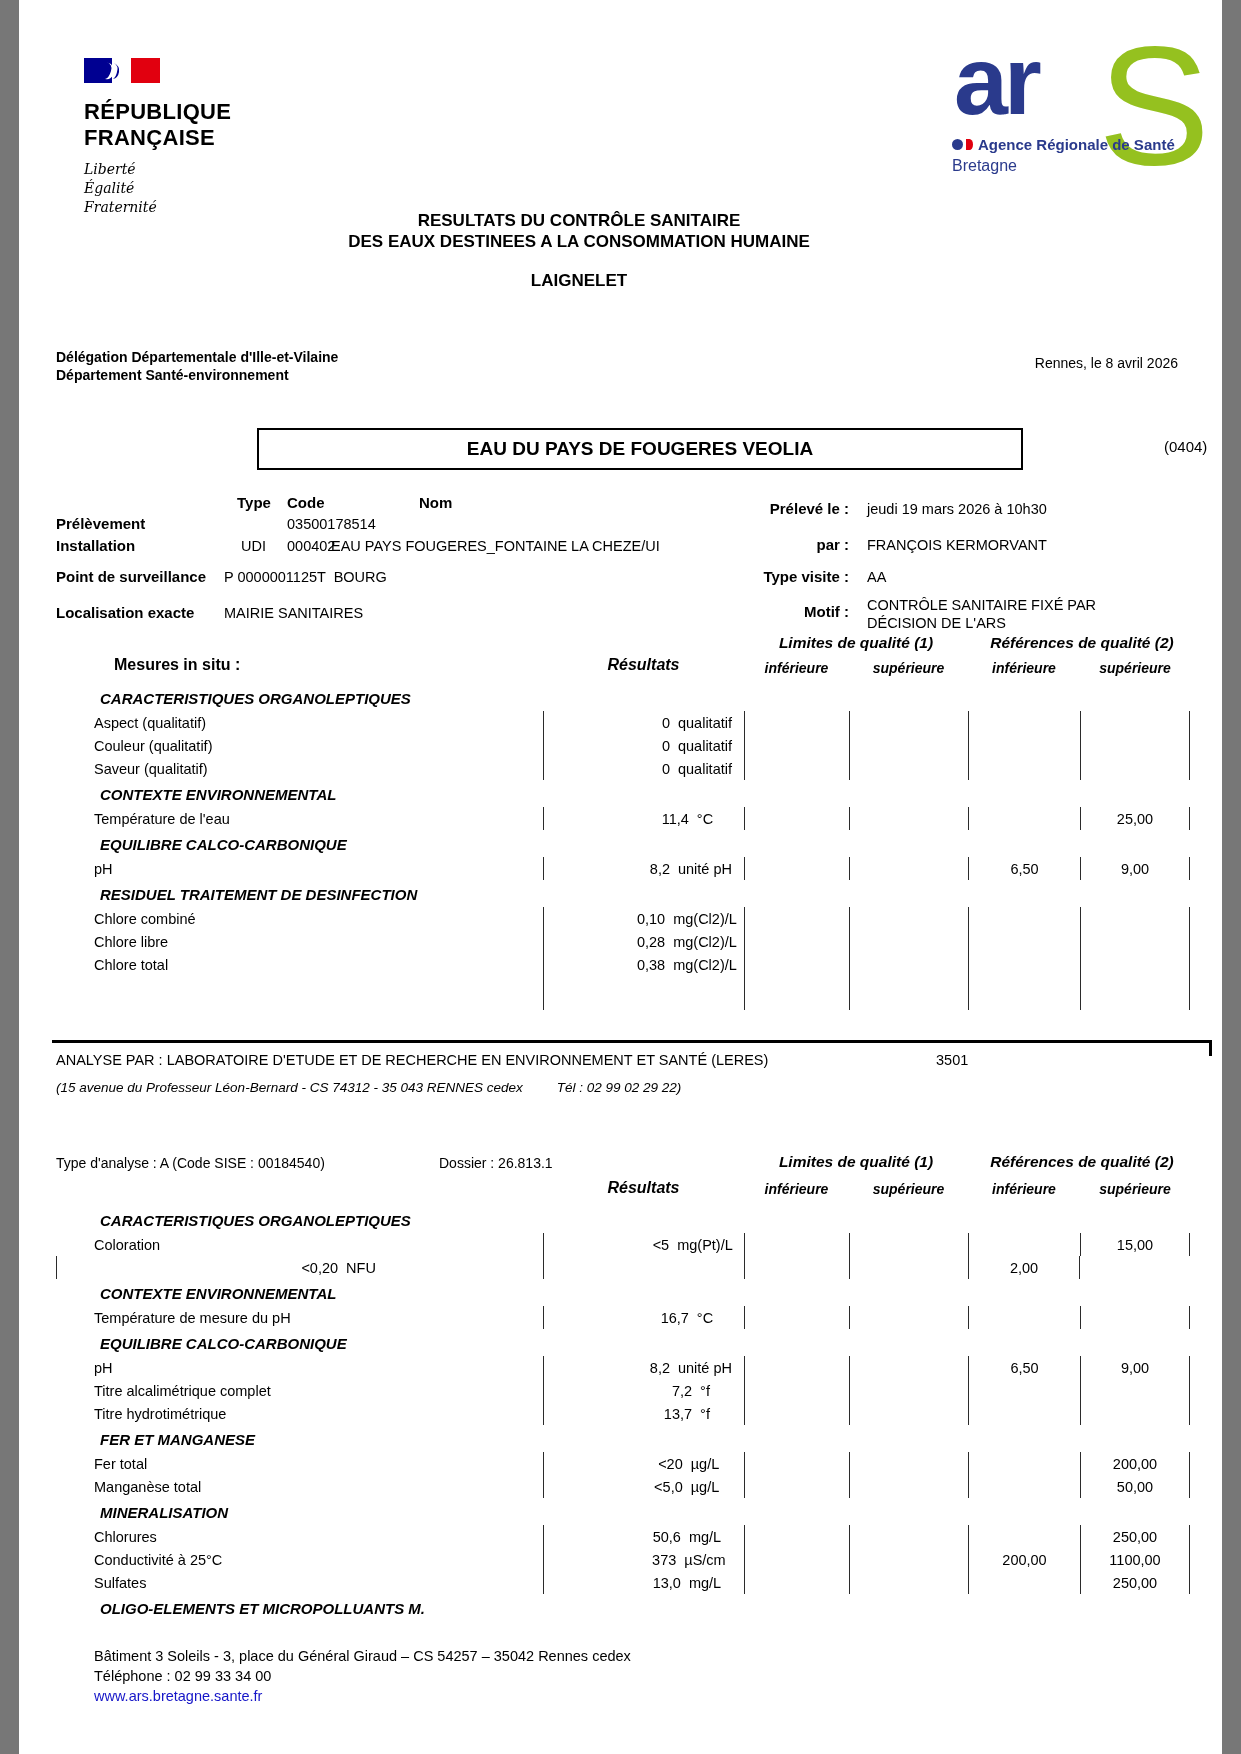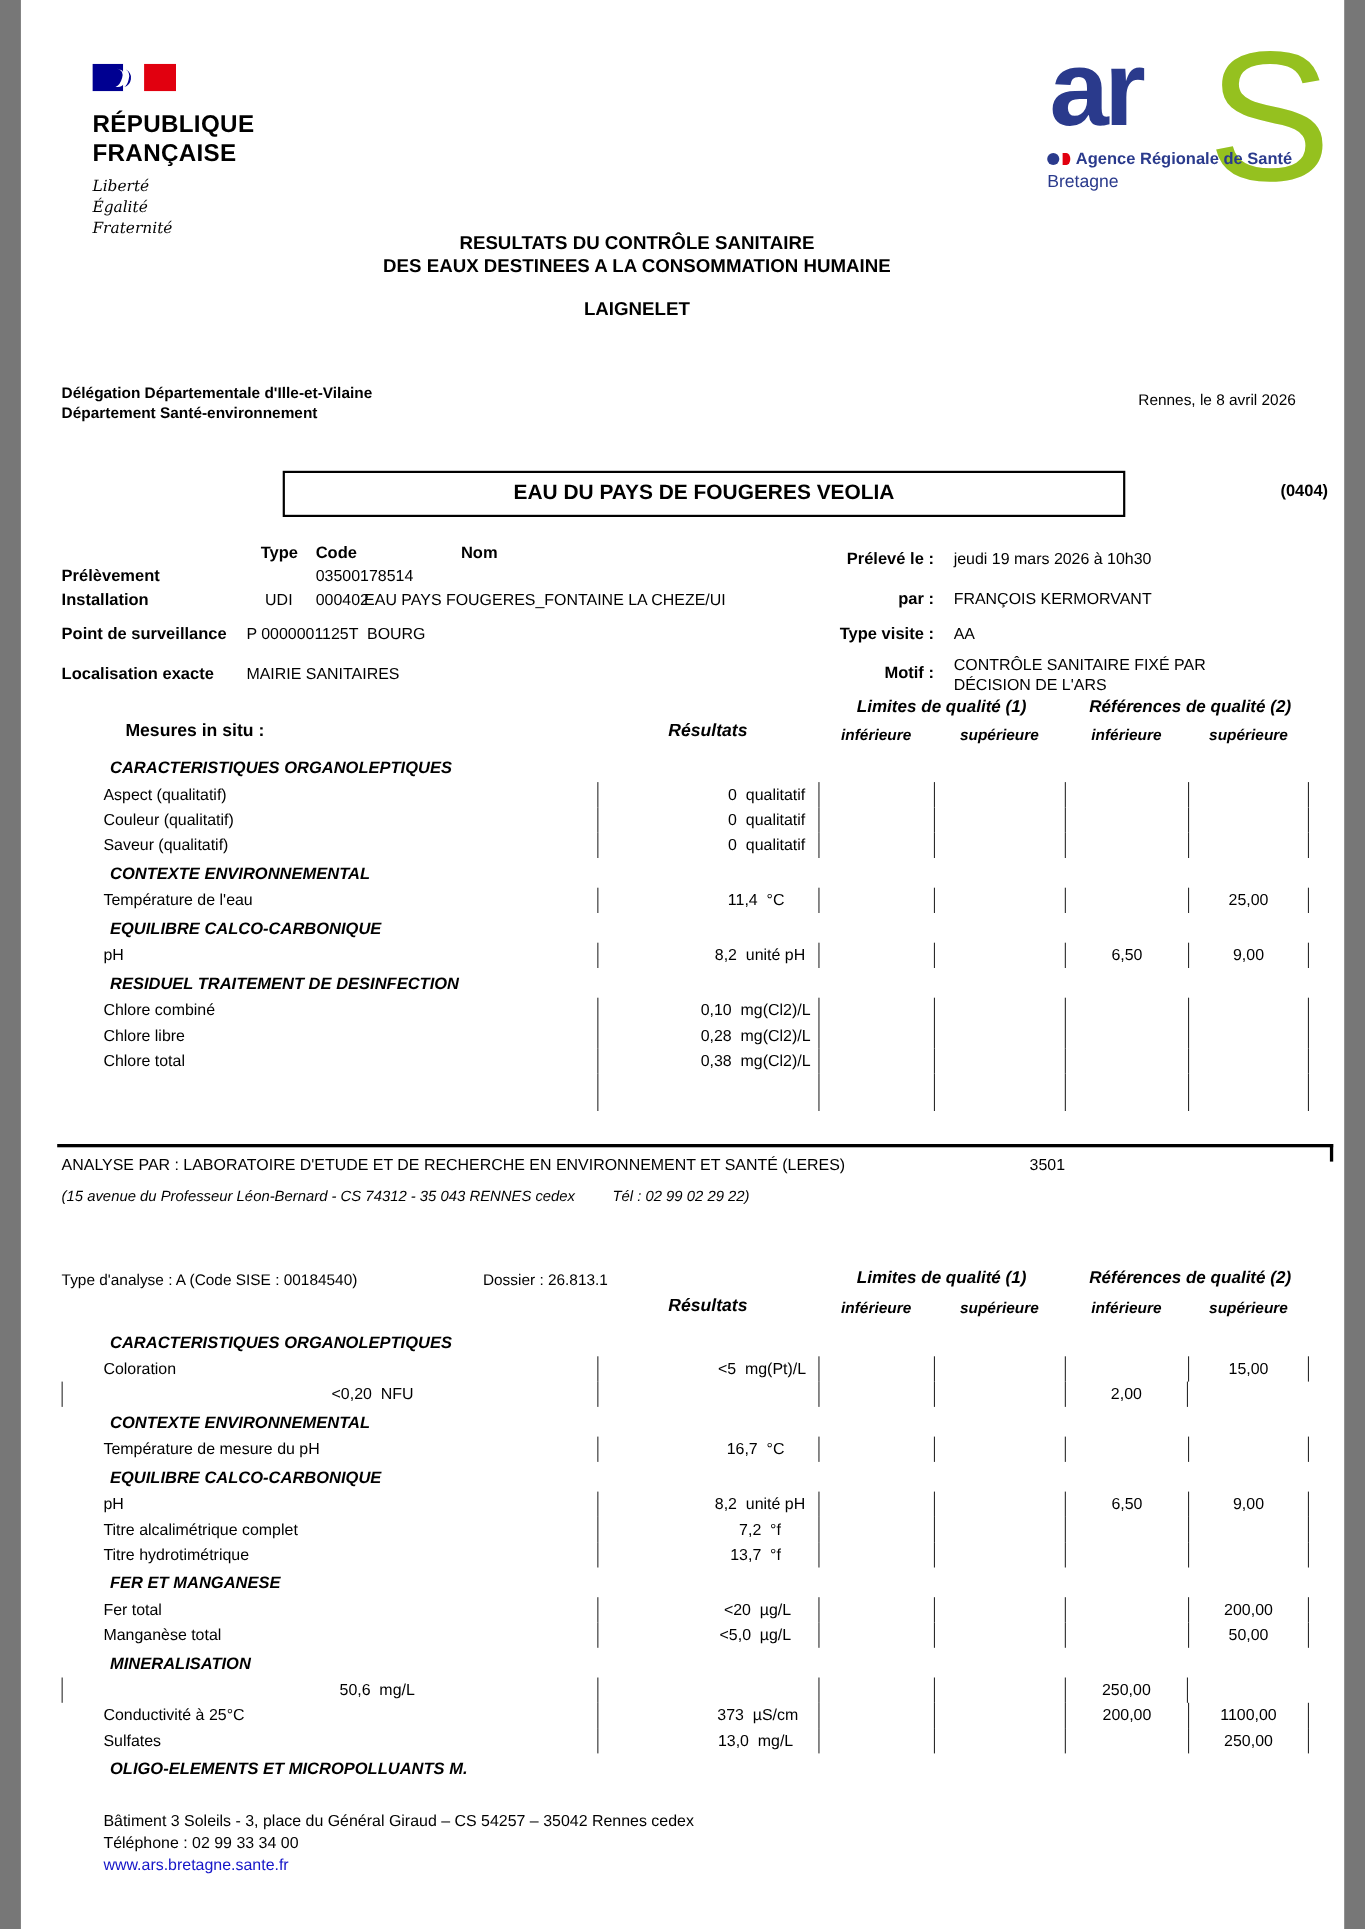--- a/index.html
+++ b/index.html
@@ -30,21 +30,21 @@
   .main-title{left:180px;top:210px;width:760px;text-align:center;font-weight:bold;
               font-size:17px;line-height:21px;}
   .commune{left:180px;top:271px;width:760px;text-align:center;font-weight:bold;font-size:17px;}
 
   .delegation{left:37px;top:348px;font-weight:bold;font-size:14px;line-height:18px;}
   .dateplace{right:44px;top:355px;font-size:14px;}
 
   .network-box{left:238px;top:428px;width:762px;height:38px;border:2px solid #000;
                display:flex;align-items:center;justify-content:center;
                font-weight:bold;font-size:19px;}
-  .network-code{left:1145px;top:438px;font-weight:bold;font-size:15px;}
+  .network-code{left:1145px;top:438px;font-weight:normal;font-size:15px;}
 
   
   .info{font-size:14.5px;}
   .lbl{font-weight:bold;font-size:15px;}
   .rlabel{position:absolute;width:160px;text-align:right;font-weight:bold;font-size:15px;}
   .rvalue{position:absolute;left:848px;font-size:14.5px;}
 
   
   .col-h{font-weight:bold;font-style:italic;text-align:center;}
   .tbl{left:37px;width:1134px;}
@@ -370,20 +370,21 @@
           <div class="val">&lt;5,0</div>
           <div class="unit">µg/L</div>
         </div>
         <div class="cell bl"></div>
         <div class="cell bl"></div>
         <div class="cell bl"></div>
         <div class="cell bl br">50,00</div>
       </div>
       <div class="sect trow-section" style="height: 25px; margin-top: 2px;">MINERALISATION</div>
       <div class="trow" style="height: 23px;">
+        <div class="cell c-name">Chlorures</div>
         <div class="cell c-res bl">
           <div class="val">50,6</div>
           <div class="unit">mg/L</div>
         </div>
         <div class="cell bl"></div>
         <div class="cell bl"></div>
         <div class="cell bl"></div>
         <div class="cell bl br">250,00</div>
       </div>
       <div class="trow" style="height: 23px;">

